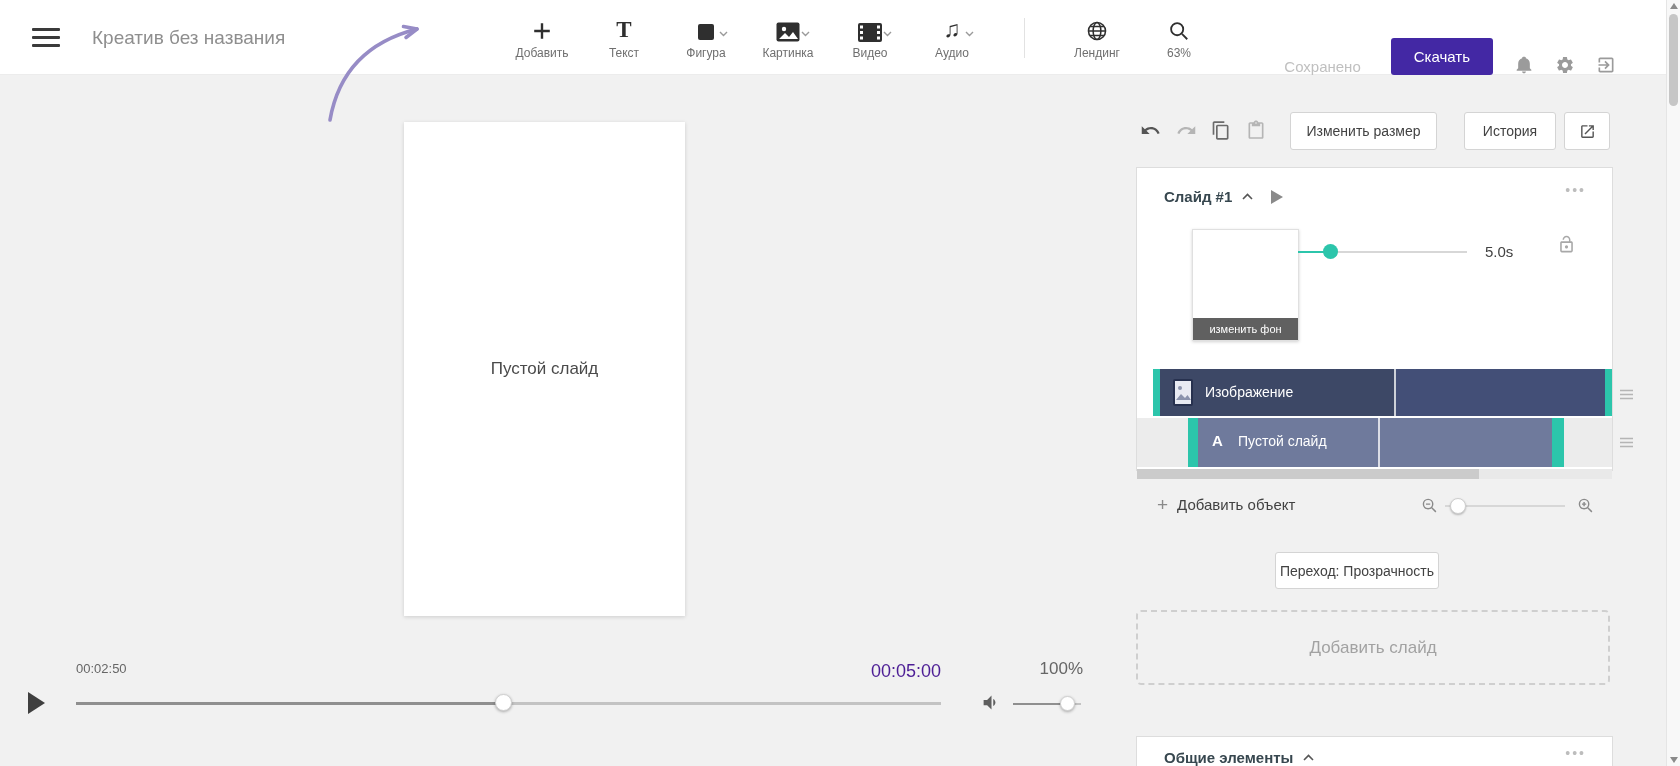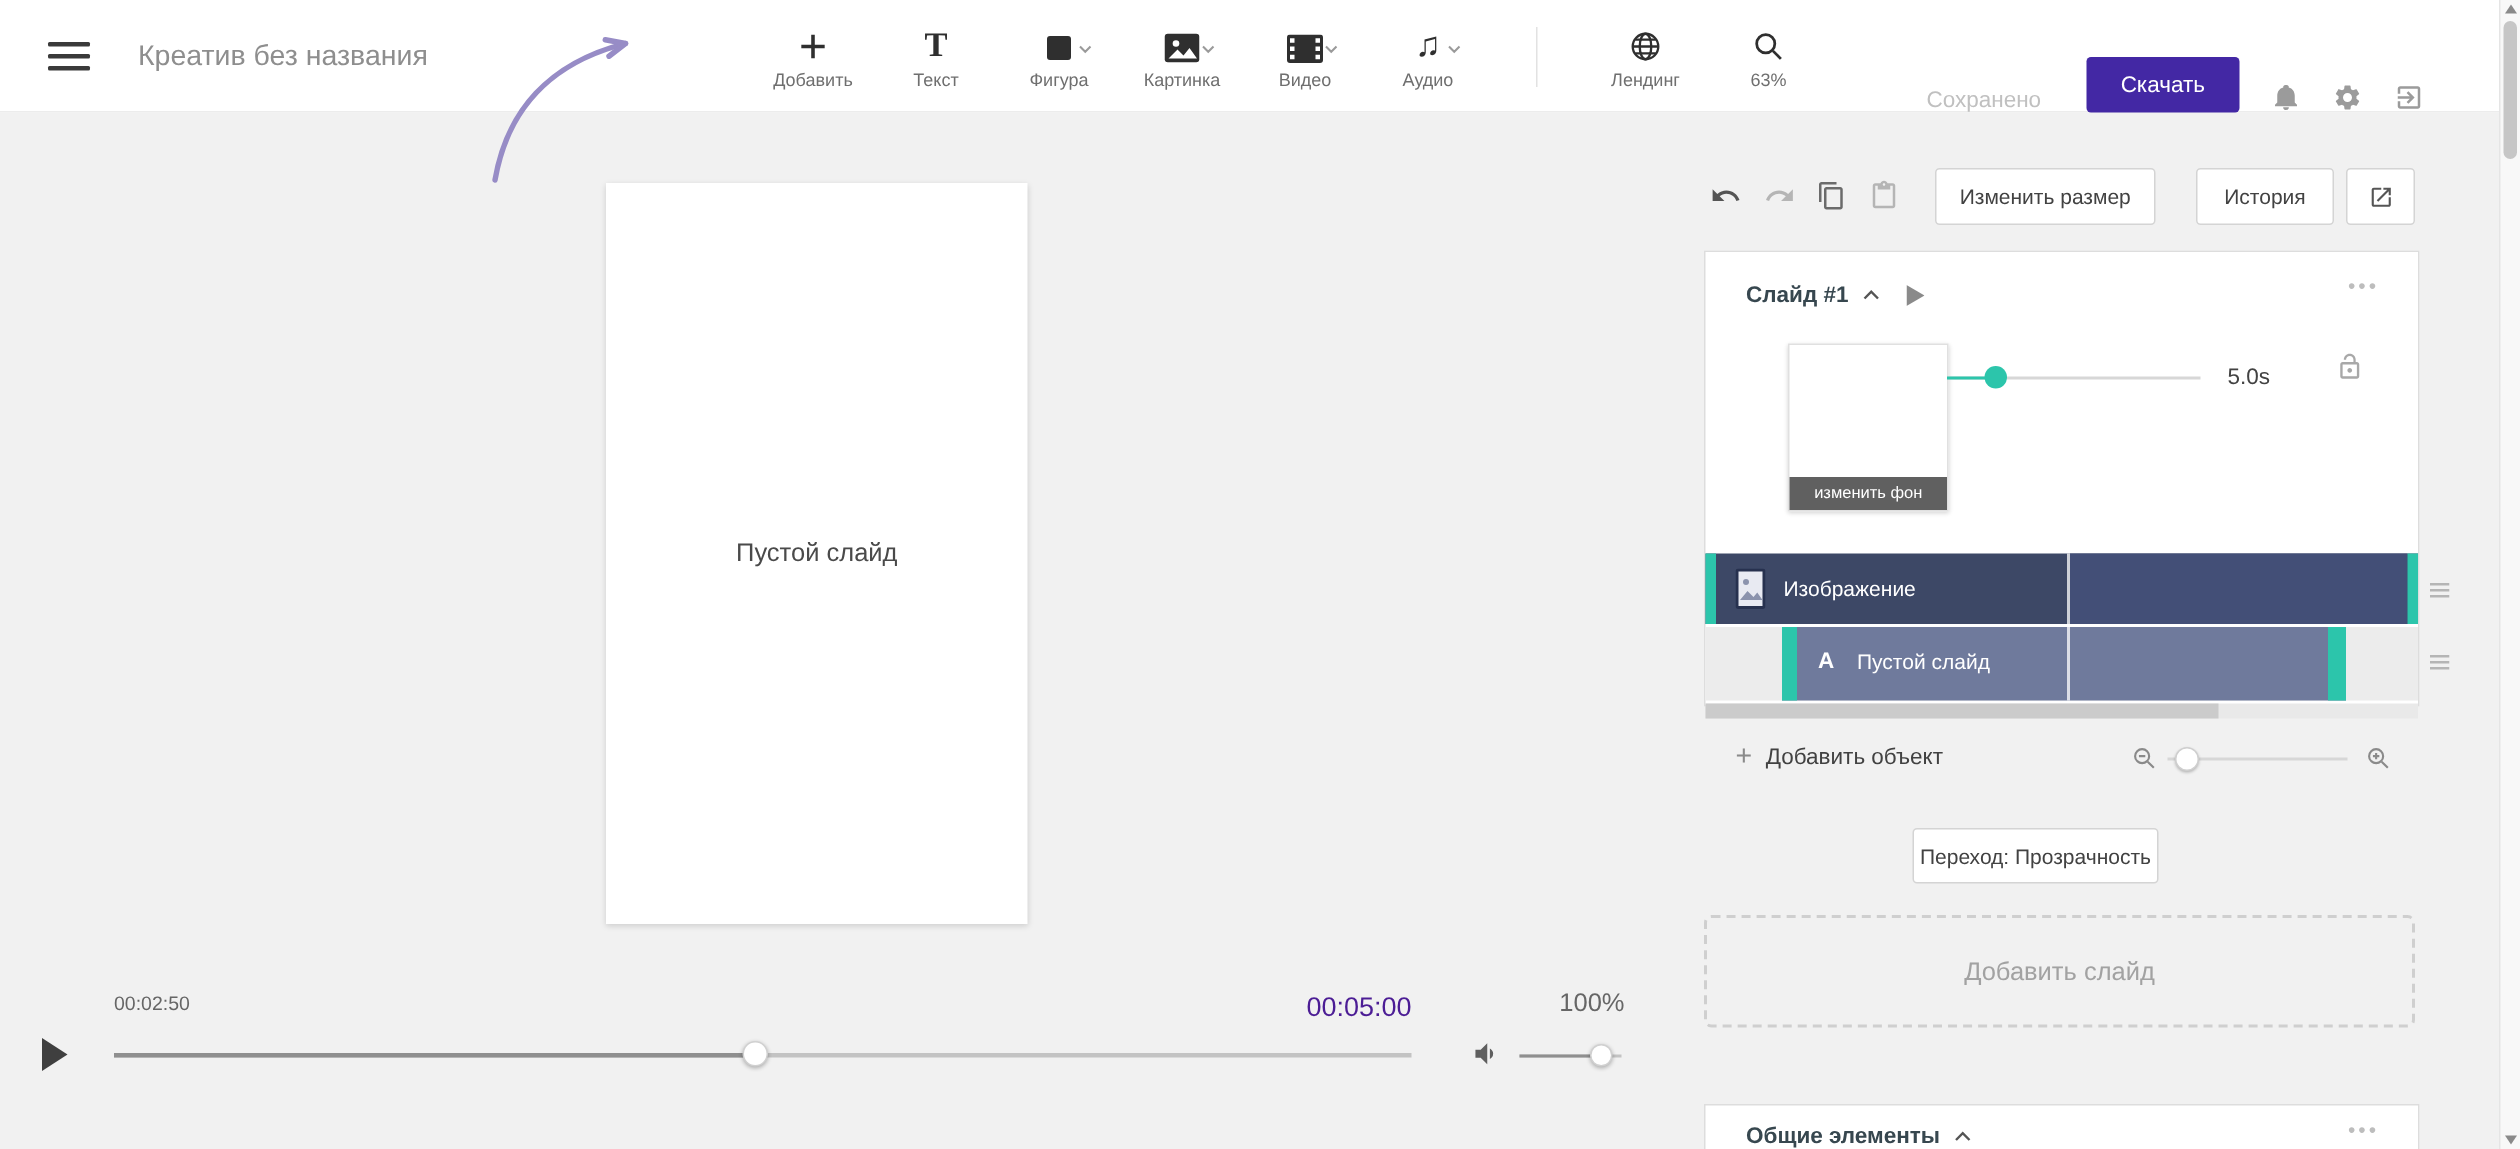--- a/index.html
+++ b/index.html
@@ -75,21 +75,21 @@
   .thumb-overlay { position:absolute; left:0; right:0; bottom:0; height:22px; background:rgba(72,72,72,0.87);
                    color:#fff; font-size:11px; display:flex; align-items:center; justify-content:center; cursor:pointer; }
 
   .dur-track { position:absolute; left:161px; top:83px; width:169px; height:2px; background:#d7d7d7; cursor:pointer; }
   .dur-fill { width:32px; height:2px; background:#2cc5ab; }
   .dur-handle { position:absolute; left:186px; top:76px; width:15px; height:15px; background:#2cc5ab;
                 border-radius:50%; cursor:pointer; }
   .dur-label { position:absolute; left:348px; top:75px; font-size:15px; color:#424242; }
   .lock-icon { position:absolute; left:420px; top:66px; cursor:pointer; }
 
-  .track-row1 { position:absolute; left:0; right:0; top:201px; height:47px; background:#3d4866; cursor:pointer; }
+  .track-row1 { position:absolute; left:16px; right:0; top:201px; height:47px; background:#3d4866; cursor:pointer; }
   .row1-right { position:absolute; left:243px; right:7px; top:0; bottom:0; background:#434f77; }
   .teal-edge-l { position:absolute; left:0; top:0; bottom:0; width:7px; background:#2cc5ab; }
   .teal-edge-r { position:absolute; right:0; top:0; bottom:0; width:7px; background:#2cc5ab; }
   .row1-icon { position:absolute; left:20px; top:10px; }
   .row1-label { position:absolute; left:52px; top:15px; font-size:14px; color:#fff; }
   .playhead { position:absolute; left:241px; top:0; bottom:0; width:2px; background:rgba(255,255,255,0.75); }
 
   .track-row2 { position:absolute; left:0; right:0; top:250px; height:49px; background:#ececec; cursor:pointer; }
   .row2-block { position:absolute; left:51px; top:0; bottom:0; width:376px; background:#6f7a9c; }
   .row2-handle-l { position:absolute; left:0; top:0; bottom:0; width:10px; background:#2cc5ab; cursor:ew-resize; }

